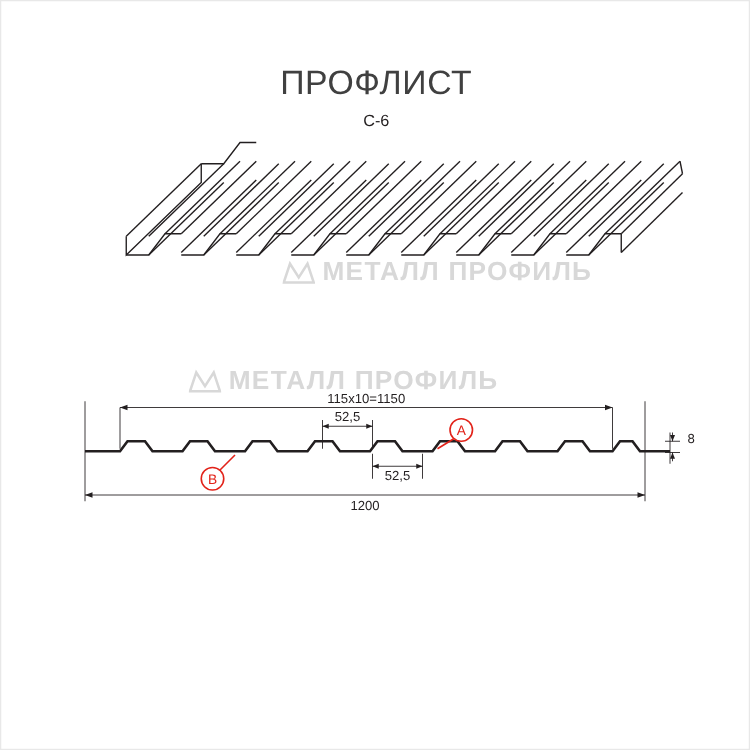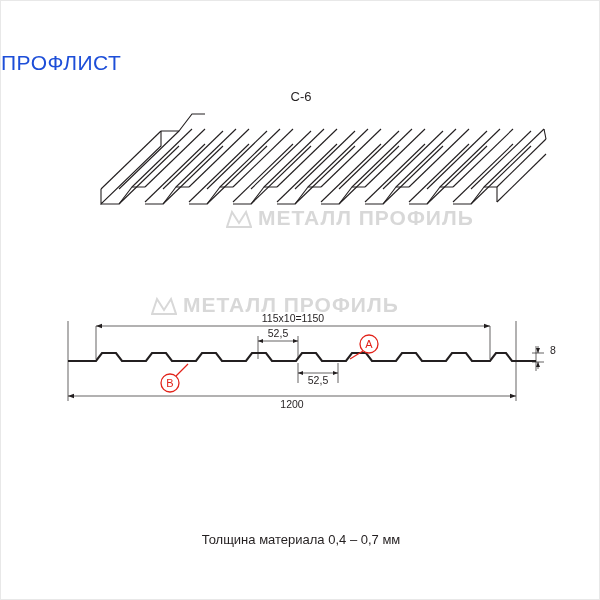--- a/index.html
+++ b/index.html
@@ -19,24 +19,24 @@
     width: 600px;
     height: 600px;
     box-sizing: border-box;
     border: 1px solid #e8e8e8;
   }
   .title {
     position: absolute;
     top: 50px;
     left: 0;
     width: 600px;
-    text-align: left;
-    font-size: 21px;
+    text-align: center;
+    font-size: 27px;
     letter-spacing: 0.5px;
-    color: #1d4ed8;
+    color: #404040;
   }
   .subtitle {
     position: absolute;
     top: 88px;
     left: 0;
     width: 600px;
     text-align: center;
     font-size: 13px;
     color: #231f20;
   }
@@ -271,15 +271,14 @@
 
       <g>
         <circle cx="142" cy="82" r="9" fill="none" stroke="#e2231a" stroke-width="1.3"></circle>
         <line x1="148" y1="75" x2="160" y2="63" stroke="#e2231a" stroke-width="1.3"></line>
         <text x="142" y="86" text-anchor="middle" font-size="11" fill="#e2231a">B</text>
       </g>
 
     </svg>
   </div>
 
-  <div class="footer-note">Толщина материала 0,4 – 0,7 мм</div>
 
 </div>
 
 </body></html>

